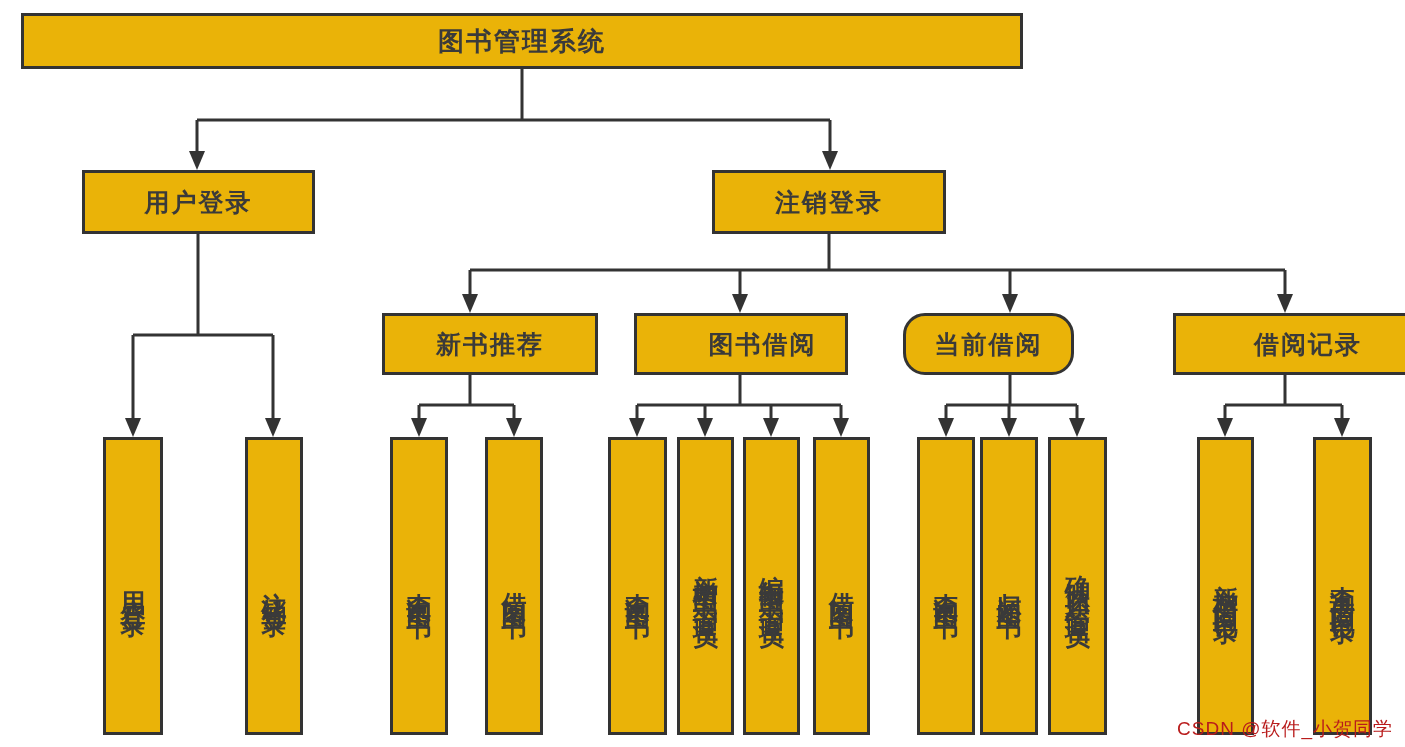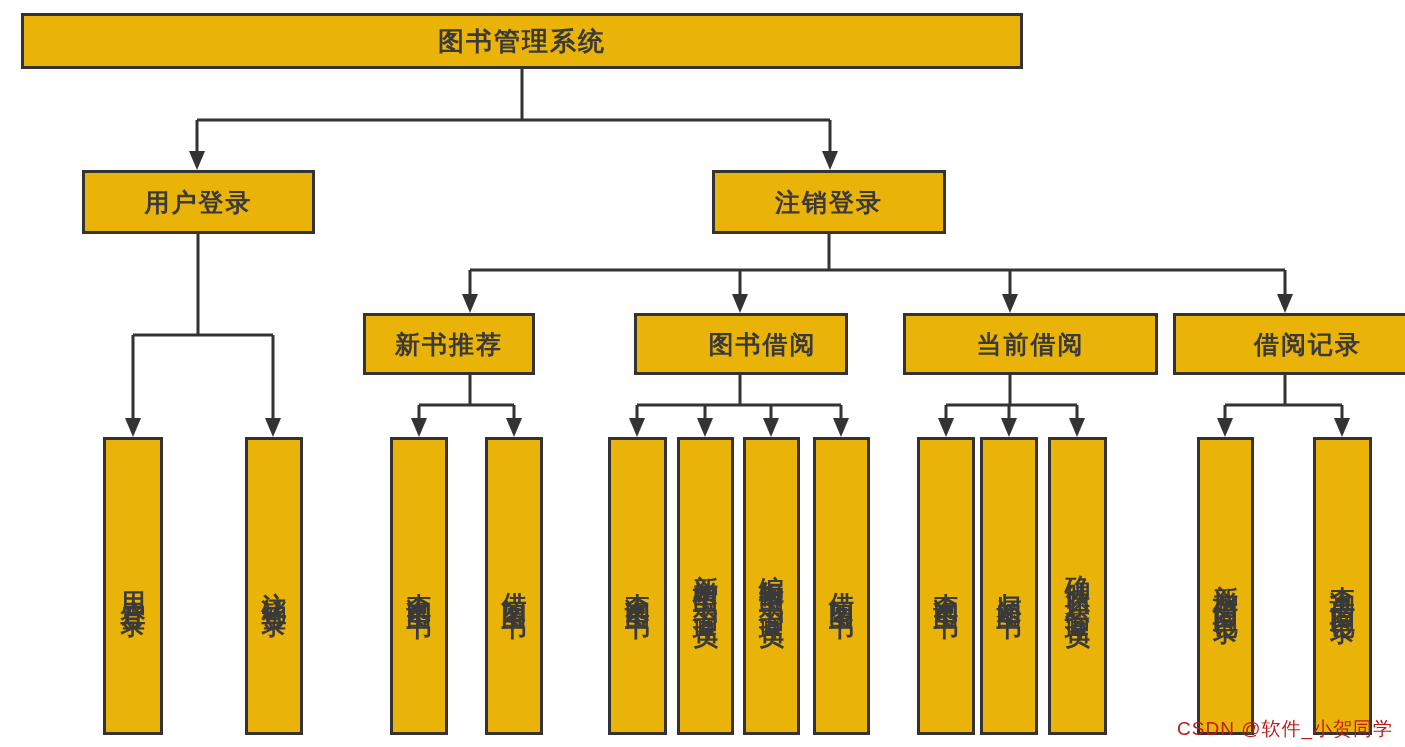--- a/index.html
+++ b/index.html
@@ -105,23 +105,23 @@
       <polygon points="1217,418 1233,418 1225,437"></polygon>
       <polygon points="1334,418 1350,418 1342,437"></polygon>
     </g>
   </svg>
 
   <div class="node h root" style="left:21px; top:13px; width:1002px; height:56px;">图书管理系统</div>
 
   <div class="node h" style="left:82px; top:170px; width:233px; height:64px;">用户登录</div>
   <div class="node h" style="left:712px; top:170px; width:234px; height:64px;">注销登录</div>
 
-  <div class="node h" style="left:363px; top:313px; width:172px; height:62px;">新书推荐</div>
+  <div class="node h" style="left:382px; top:313px; width:216px; height:62px;">新书推荐</div>
   <div class="node h" style="left:634px; top:313px; width:214px; height:62px;padding-left:43px;">图书借阅</div>
-  <div class="node h" style="left:903px; top:313px; width:255px; height:62px;">当前借阅</div>
+  <div class="node h" style="left:903px; top:313px; width:171px; height:62px;border-radius:22px;">当前借阅</div>
   <div class="node h" style="left:1173px; top:313px; width:270px; height:62px;">借阅记录</div>
 
   <div class="node v" style="left:103px; top:437px; width:60px; height:298px;">用户登录</div>
   <div class="node v" style="left:245px; top:437px; width:58px; height:298px;">注销登录</div>
   <div class="node v" style="left:390px; top:437px; width:58px; height:298px;">查询图书</div>
   <div class="node v" style="left:485px; top:437px; width:58px; height:298px;">借阅图书</div>
   <div class="node v" style="left:608px; top:437px; width:59px; height:298px;">查询图书</div>
   <div class="node v" style="left:677px; top:437px; width:57px; height:298px;">新增图书（管理员）</div>
   <div class="node v" style="left:743px; top:437px; width:57px; height:298px;">编辑图书（管理员）</div>
   <div class="node v" style="left:813px; top:437px; width:57px; height:298px;">借阅图书</div>

